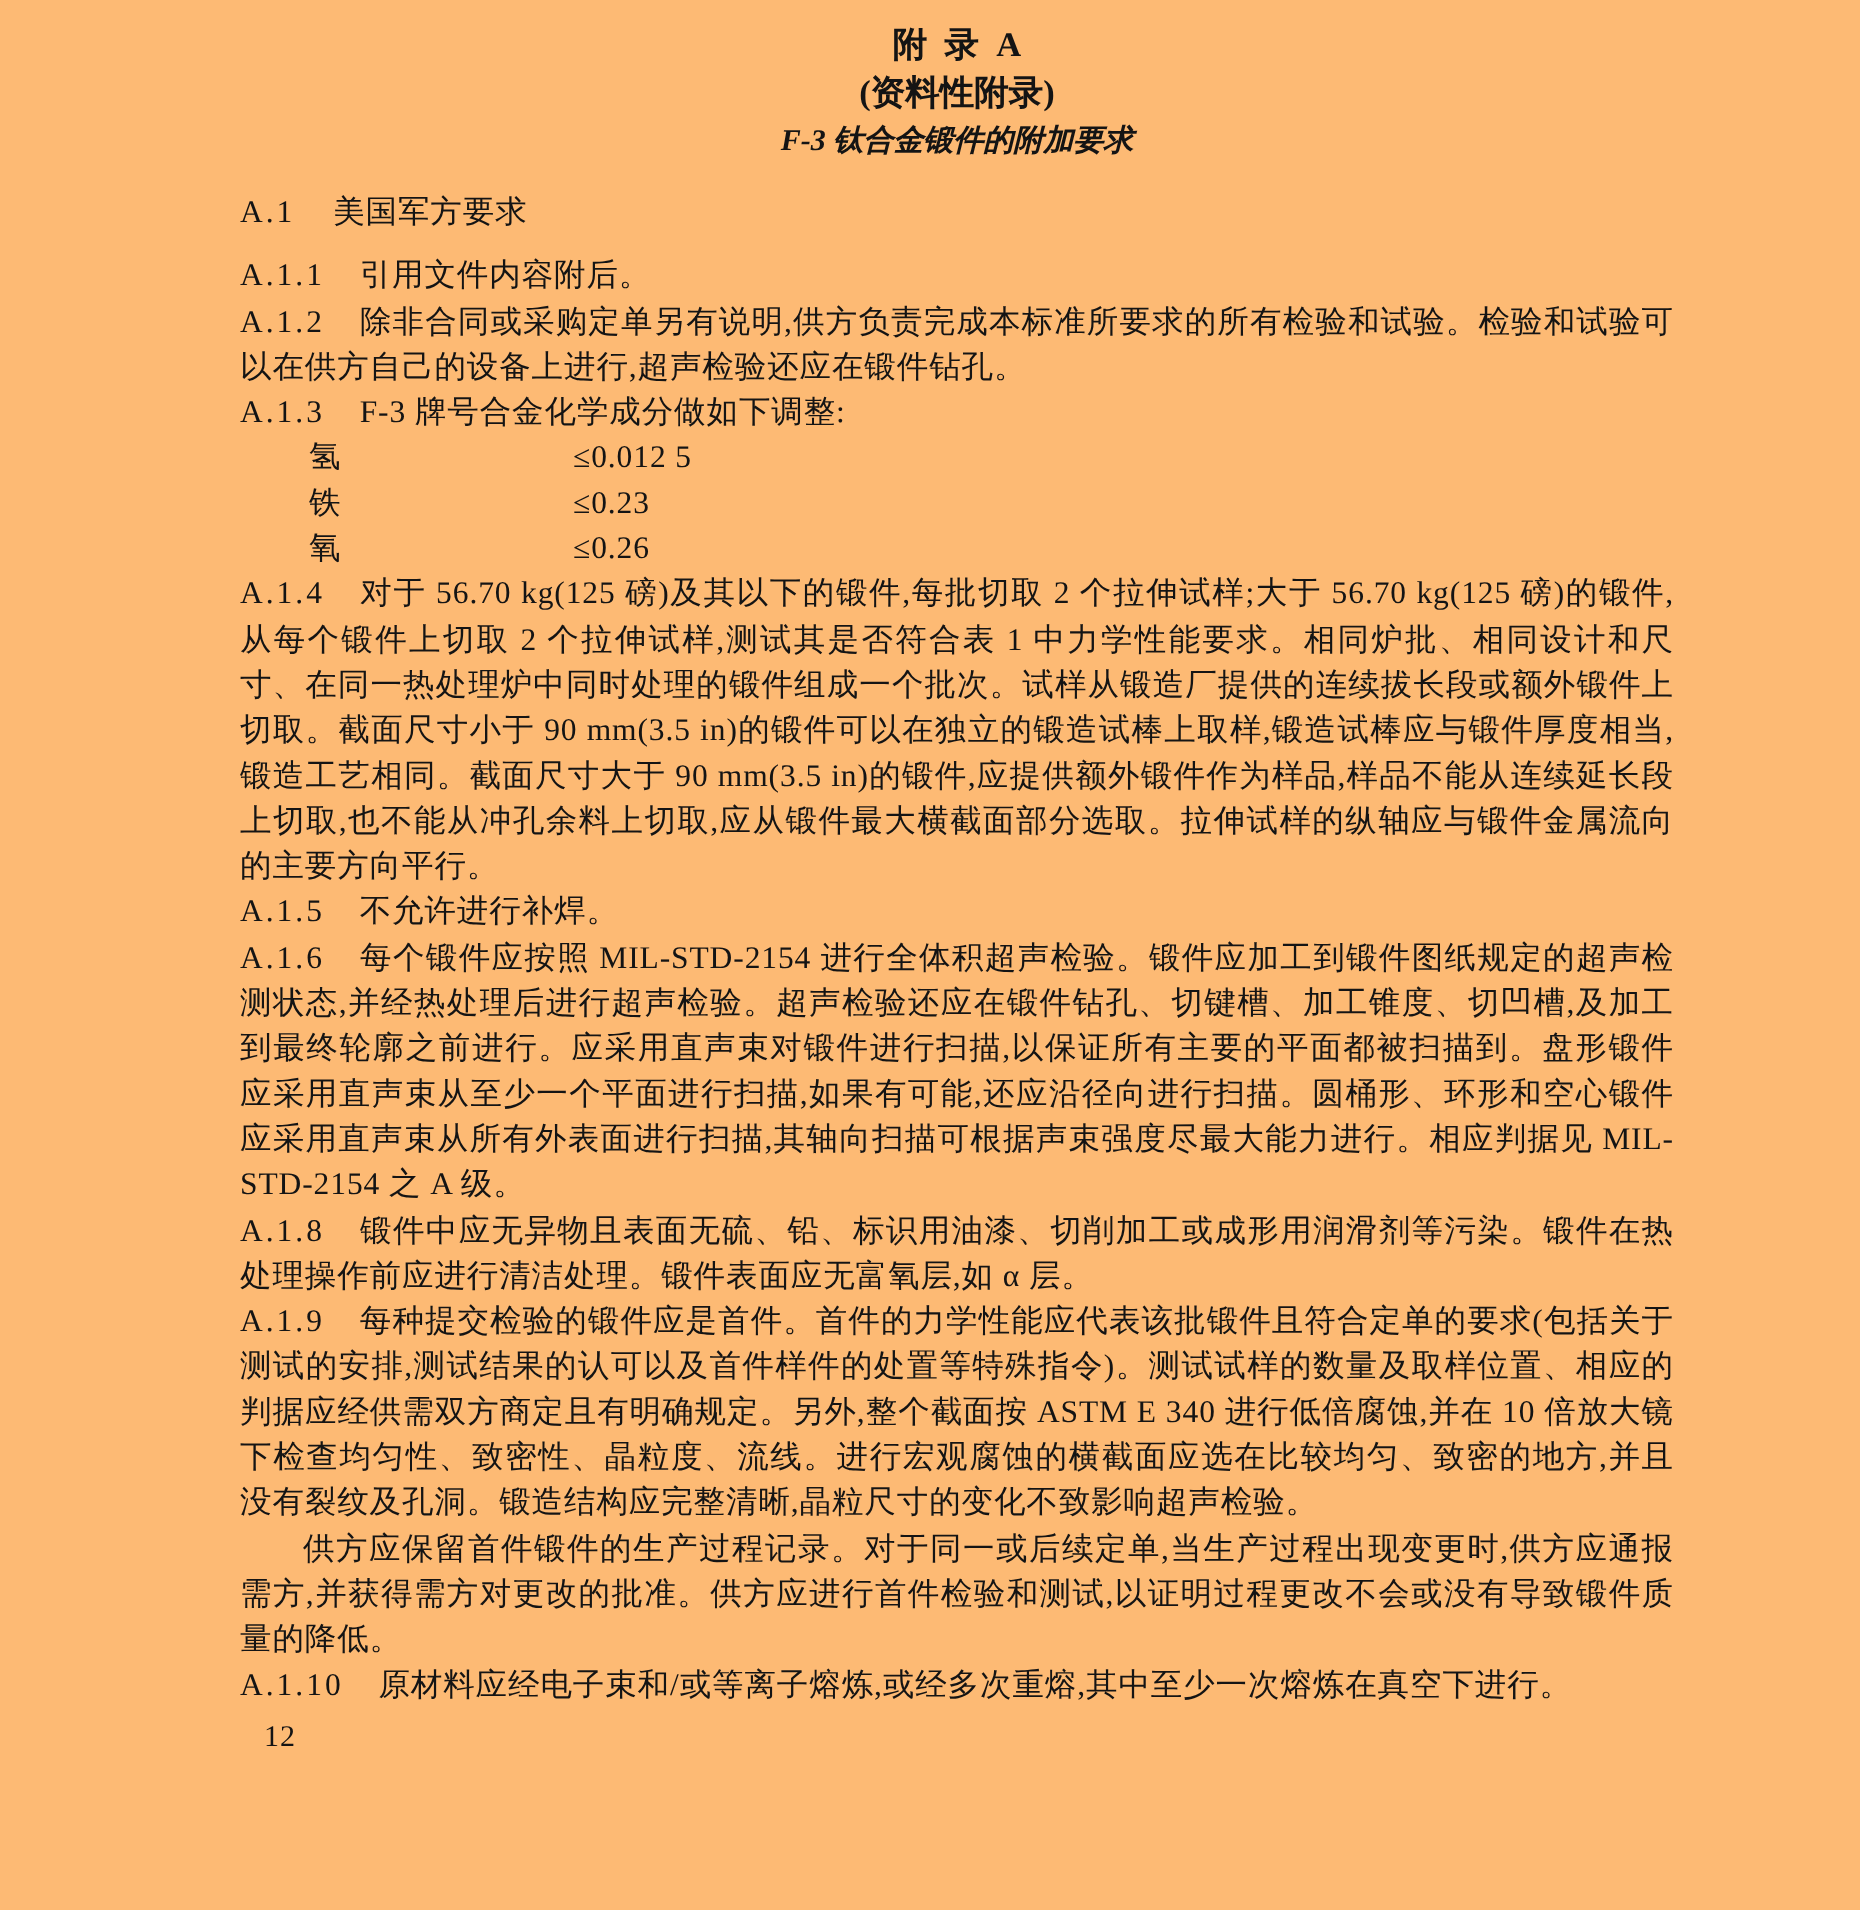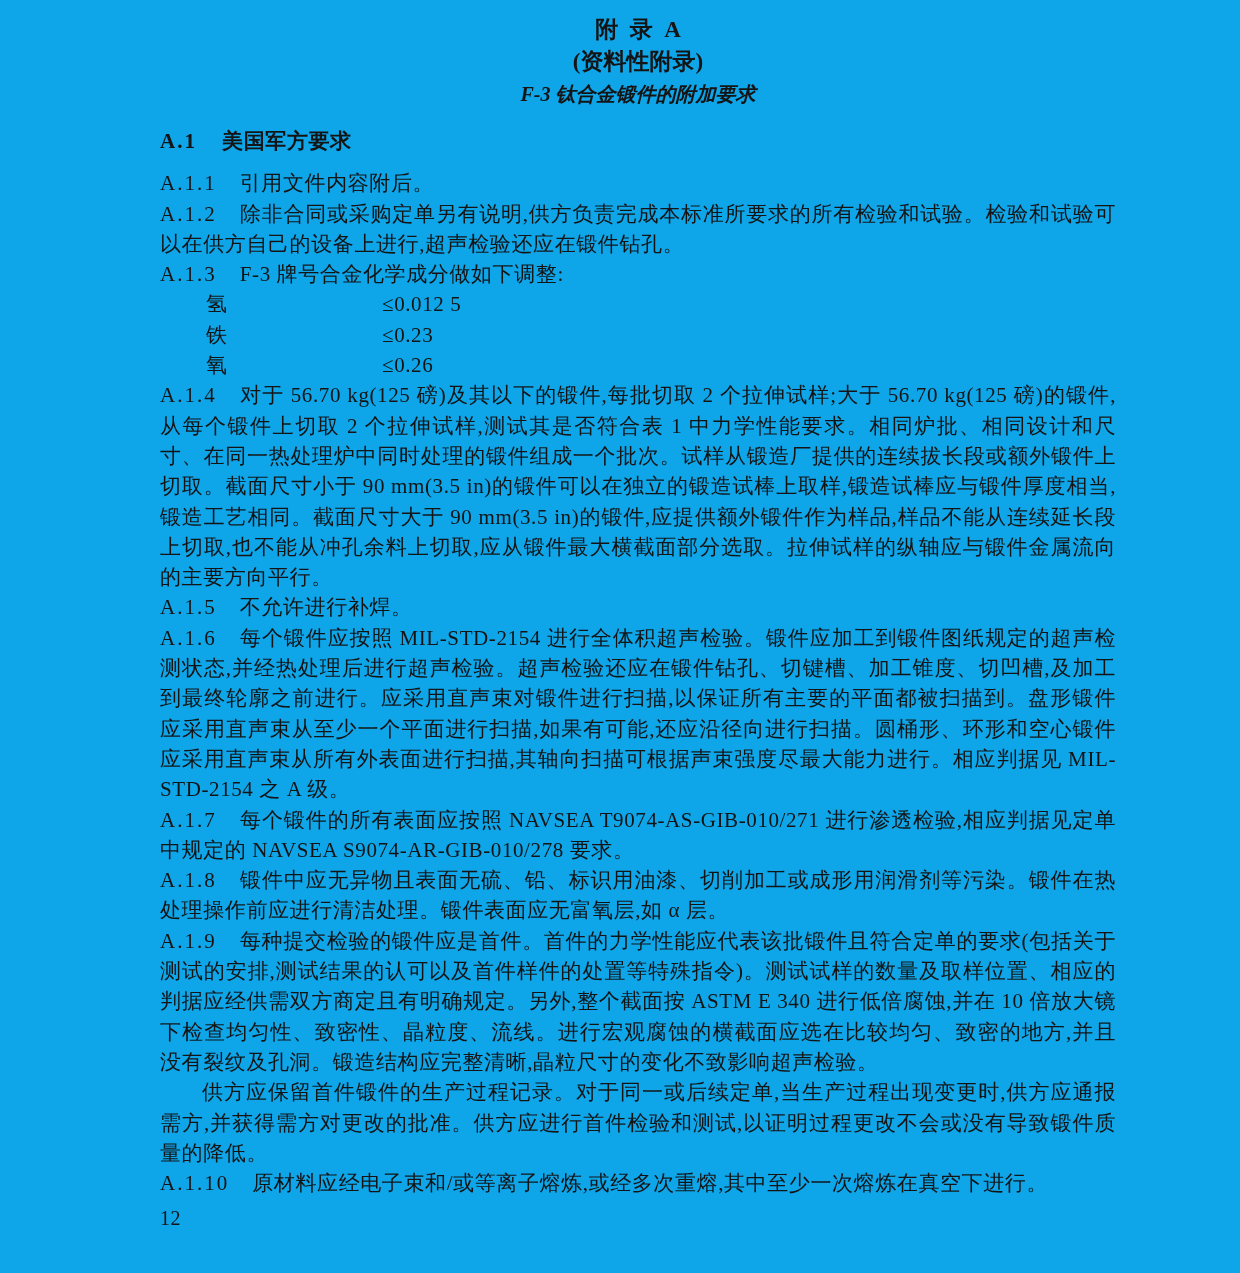--- a/index.html
+++ b/index.html
@@ -4,21 +4,21 @@
 <style>
   html, body {
     margin: 0;
     padding: 0;
     background: #ffffff;
   }
   .page {
     position: relative;
     width: 1240px;
     height: 1273px;
-    background: #0ea5e9;
+    background: #fdba74;
     color: #141414;
     font-family: "Liberation Serif", "DejaVu Serif", serif;
     overflow: hidden;
     box-sizing: border-box;
   }
   .content {
     position: absolute;
     left: 160px;
     top: 0;
     width: 956px;
@@ -45,21 +45,21 @@
     text-align: justify;
   }
   p { margin: 0; }
   .intro {
     margin-top: 12px;
     text-indent: 2em;
   }
   .a1-heading {
     margin-top: 16px;
     margin-bottom: 12px;
-    font-weight: bold;
+    font-weight: normal;
     font-size: 21px;
     line-height: 30.3px;
   }
   .a1-heading .sec-label { margin-right: 1.2em; letter-spacing: 2px; }
   .clause-label {
     font-weight: normal;
     margin-right: 1.1em;
     letter-spacing: 2px;
   }
   .chem-row {
@@ -67,21 +67,21 @@
     line-height: 30.3px;
   }
   .chem-el {
     margin-left: 46px;
     width: 176px;
   }
   .chem-limit { }
   .final-para { text-indent: 2em; }
   .page-number {
     margin-top: 7px;
-    margin-left: 0;
+    margin-left: 16px;
     font-size: 20px;
     line-height: 26px;
   }
 </style>
 </head>
 <body>
 
 <div class="page">
   <div class="content">
 
@@ -130,23 +130,20 @@
       </p>
 
       <p class="clause">
         <span class="clause-label">A.1.5</span><span>不允许进行补焊。</span>
       </p>
 
       <p class="clause">
         <span class="clause-label">A.1.6</span><span>每个锻件应按照 MIL-STD-2154 进行全体积超声检验。锻件应加工到锻件图纸规定的超声检测状态,并经热处理后进行超声检验。超声检验还应在锻件钻孔、切键槽、加工锥度、切凹槽,及加工到最终轮廓之前进行。应采用直声束对锻件进行扫描,以保证所有主要的平面都被扫描到。盘形锻件应采用直声束从至少一个平面进行扫描,如果有可能,还应沿径向进行扫描。圆桶形、环形和空心锻件应采用直声束从所有外表面进行扫描,其轴向扫描可根据声束强度尽最大能力进行。相应判据见 MIL-STD-2154 之 A 级。</span>
       </p>
 
-      <p class="clause">
-        <span class="clause-label">A.1.7</span><span>每个锻件的所有表面应按照 NAVSEA T9074-AS-GIB-010/271 进行渗透检验,相应判据见定单中规定的 NAVSEA S9074-AR-GIB-010/278 要求。</span>
-      </p>
 
       <p class="clause">
         <span class="clause-label">A.1.8</span><span>锻件中应无异物且表面无硫、铅、标识用油漆、切削加工或成形用润滑剂等污染。锻件在热处理操作前应进行清洁处理。锻件表面应无富氧层,如 α 层。</span>
       </p>
 
       <p class="clause">
         <span class="clause-label">A.1.9</span><span>每种提交检验的锻件应是首件。首件的力学性能应代表该批锻件且符合定单的要求(包括关于测试的安排,测试结果的认可以及首件样件的处置等特殊指令)。测试试样的数量及取样位置、相应的判据应经供需双方商定且有明确规定。另外,整个截面按 ASTM E 340 进行低倍腐蚀,并在 10 倍放大镜下检查均匀性、致密性、晶粒度、流线。进行宏观腐蚀的横截面应选在比较均匀、致密的地方,并且没有裂纹及孔洞。锻造结构应完整清晰,晶粒尺寸的变化不致影响超声检验。</span>
       </p>
 
       <p class="final-para">供方应保留首件锻件的生产过程记录。对于同一或后续定单,当生产过程出现变更时,供方应通报需方,并获得需方对更改的批准。供方应进行首件检验和测试,以证明过程更改不会或没有导致锻件质量的降低。</p>

